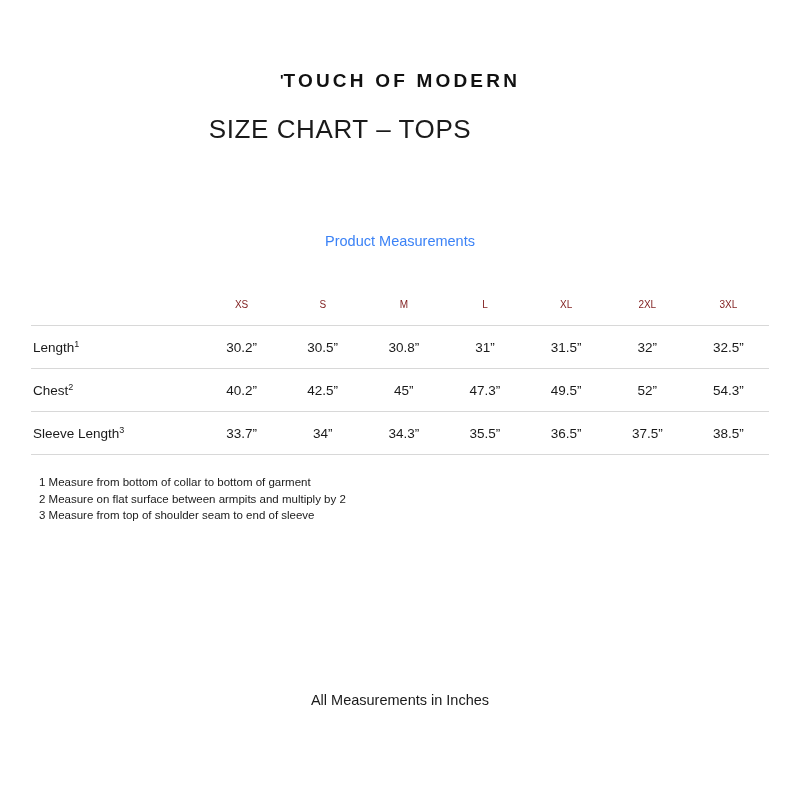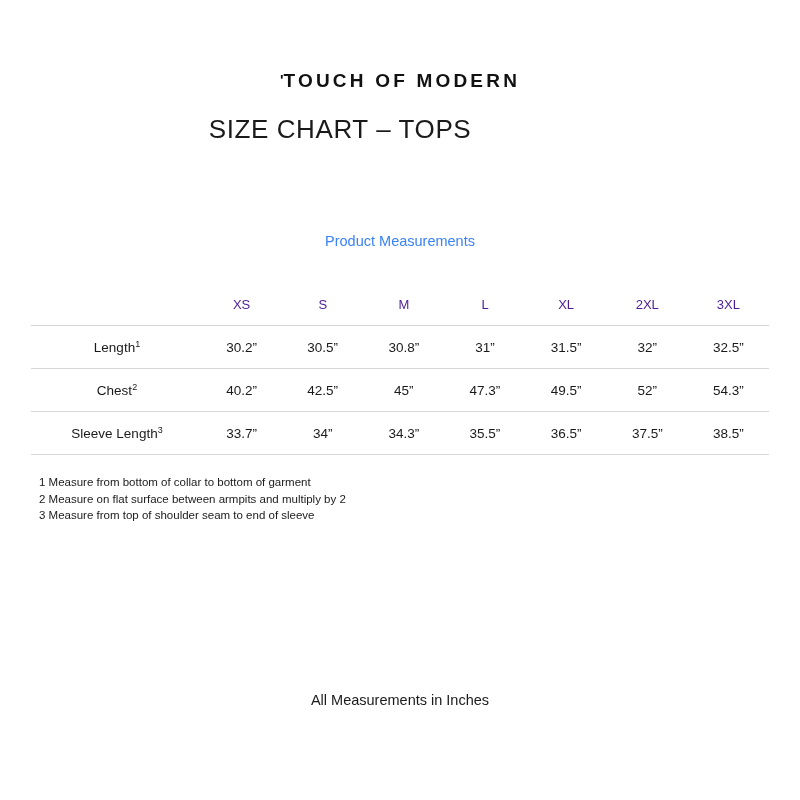--- a/index.html
+++ b/index.html
@@ -79,41 +79,41 @@
   table.size-chart td {
     padding: 0;
     font-weight: 400;
   }
   .col-label { width: 170px; }
 
   thead th {
     height: 42px;
     vertical-align: middle;
     text-align: center;
-    font-size: 13px;
-    color: #4c1d95;
+    font-size: 10px;
+    color: #7f1d1d;
     font-weight: 400;
   }
   thead th.col-label { text-align: left; }
 
   tbody tr {
     border-top: 1px solid #d8d8d8;
   }
   tbody tr:last-child {
     border-bottom: 1px solid #d8d8d8;
   }
   tbody td {
     height: 42px;
     vertical-align: middle;
     text-align: center;
     font-size: 13.5px;
     color: #1a1a1a;
   }
   tbody td.row-label {
-    text-align: center;
+    text-align: left;
     padding-left: 2px;
     font-size: 13.5px;
   }
   sup {
     font-size: 9px;
     vertical-align: super;
     line-height: 0;
   }
 
   

